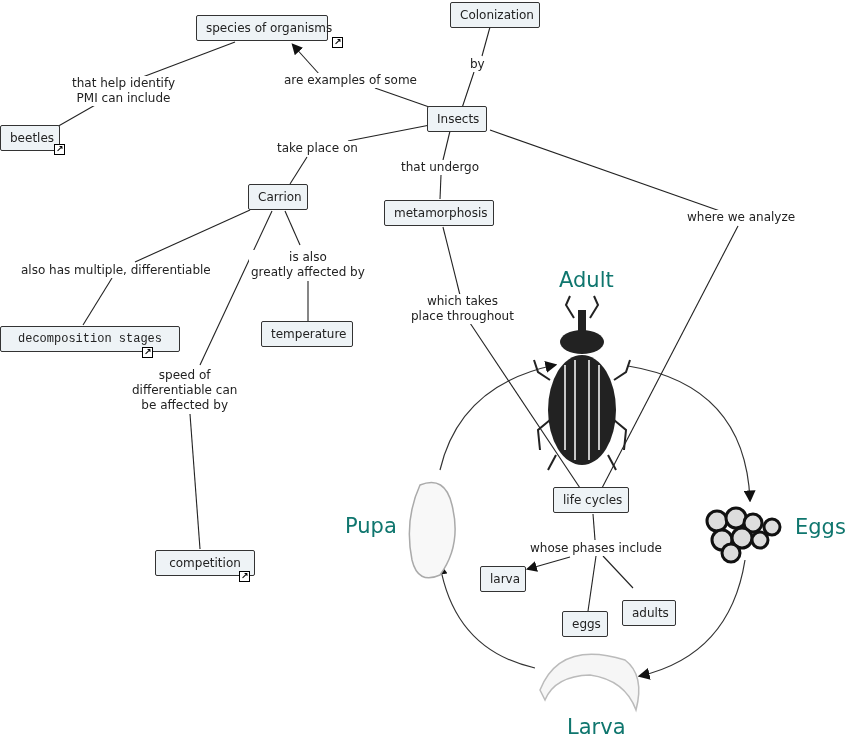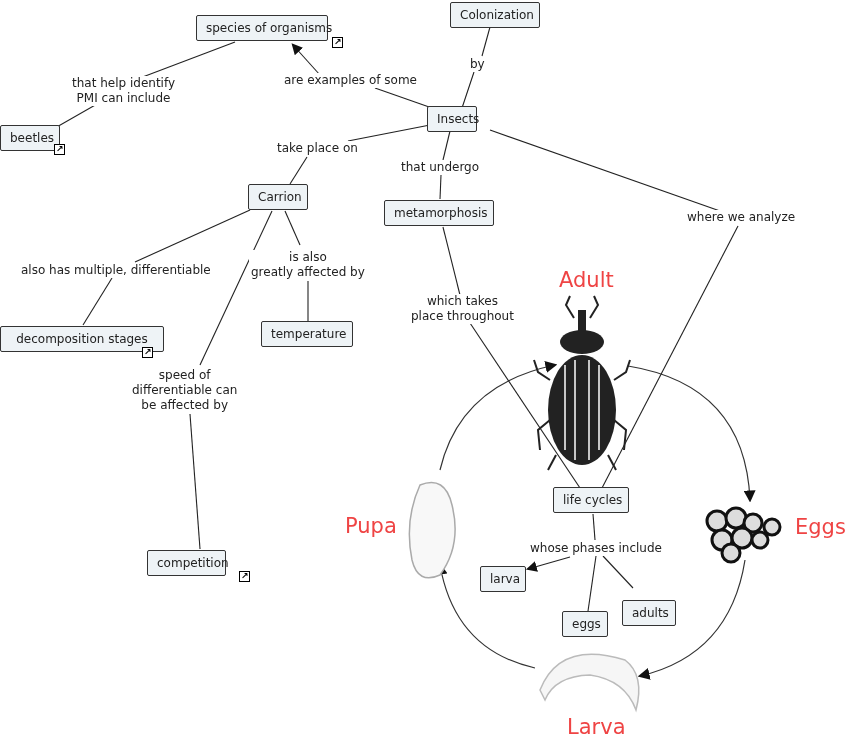--- a/index.html
+++ b/index.html
@@ -8,21 +8,21 @@
   svg#links { position:absolute; left:0; top:0; width:847px; height:749px; }
   .node { position:absolute; background:#eef3f6; border:1px solid #333;
           border-radius:2px; font-size:12px; line-height:14px; padding:5px 9px;
           white-space:nowrap; box-sizing:border-box; text-align:center; }
   .link-label { position:absolute; font-size:12px; line-height:15px; background:#fff;
                 text-align:center; white-space:nowrap; padding:0 2px; }
   .resource { position:absolute; width:11px; height:11px; border:1px solid #000;
               background:#fff; box-sizing:border-box; font-size:9px; line-height:9px;
               text-align:center; font-weight:bold; color:#000; }
   .stage-label { position:absolute; font-family:"DejaVu Sans",sans-serif; font-size:21px;
-                 color:#ef4444; }
+                 color:#0f766e; }
 </style>
 </head>
 <body>
 
 <svg id="links" xmlns="http://www.w3.org/2000/svg">
   <defs>
     <marker id="arrow" markerWidth="10" markerHeight="10" refX="8" refY="5" orient="auto">
       <path d="M0,0 L10,5 L0,10 z" fill="#111"></path>
     </marker>
   </defs>
@@ -113,35 +113,35 @@
 <div class="stage-label" style="left:559px;top:268px;">Adult</div>
 <div class="stage-label" style="left:795px;top:515px;">Eggs</div>
 <div class="stage-label" style="left:567px;top:715px;">Larva</div>
 <div class="stage-label" style="left:345px;top:514px;">Pupa</div>
 
 <div class="node" style="left:196px;top:15px;width:132px;">species of organisms</div>
 <div class="resource" style="left:332px;top:37px;">↗</div>
 
 <div class="node" style="left:450px;top:2px;width:90px;">Colonization</div>
 
-<div class="node" style="left:427px;top:106px;width:50px;">Insects</div>
+<div class="node" style="left:427px;top:106px;width:60px;">Insects</div>
 
 <div class="node" style="left:0px;top:125px;width:60px;">beetles</div>
 <div class="resource" style="left:54px;top:144px;">↗</div>
 
 <div class="node" style="left:248px;top:184px;width:60px;">Carrion</div>
 
 <div class="node" style="left:384px;top:200px;width:110px;">metamorphosis</div>
 
-<div class="node" style="left:0px;top:326px;width:164px;">decomposition stages</div>
+<div class="node" style="left:0px;top:326px;width:180px;font-family:Liberation Mono, monospace;">decomposition stages</div>
 <div class="resource" style="left:142px;top:347px;">↗</div>
 
 <div class="node" style="left:261px;top:321px;width:92px;">temperature</div>
 
-<div class="node" style="left:147px;top:550px;width:79px;">competition</div>
+<div class="node" style="left:155px;top:550px;width:100px;">competition</div>
 <div class="resource" style="left:239px;top:571px;">↗</div>
 
 <div class="node" style="left:553px;top:487px;width:76px;">life cycles</div>
 <div class="node" style="left:480px;top:566px;width:46px;">larva</div>
 <div class="node" style="left:562px;top:611px;width:46px;">eggs</div>
 <div class="node" style="left:622px;top:588px;width:54px;margin-top:12px;">adults</div>
 
 <div class="link-label" style="left:70px;top:76px;">
   <div>that help identify</div>
   <div>PMI can include</div>

